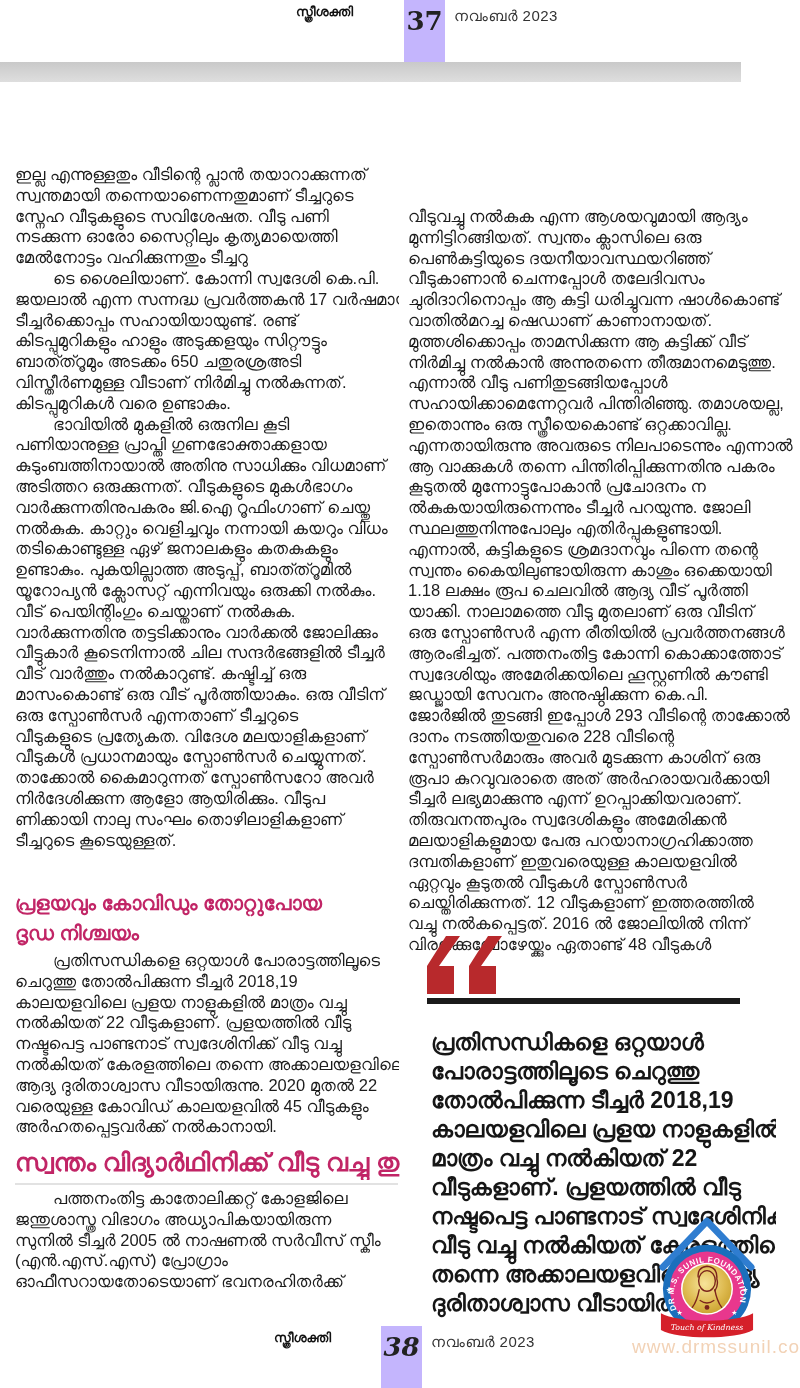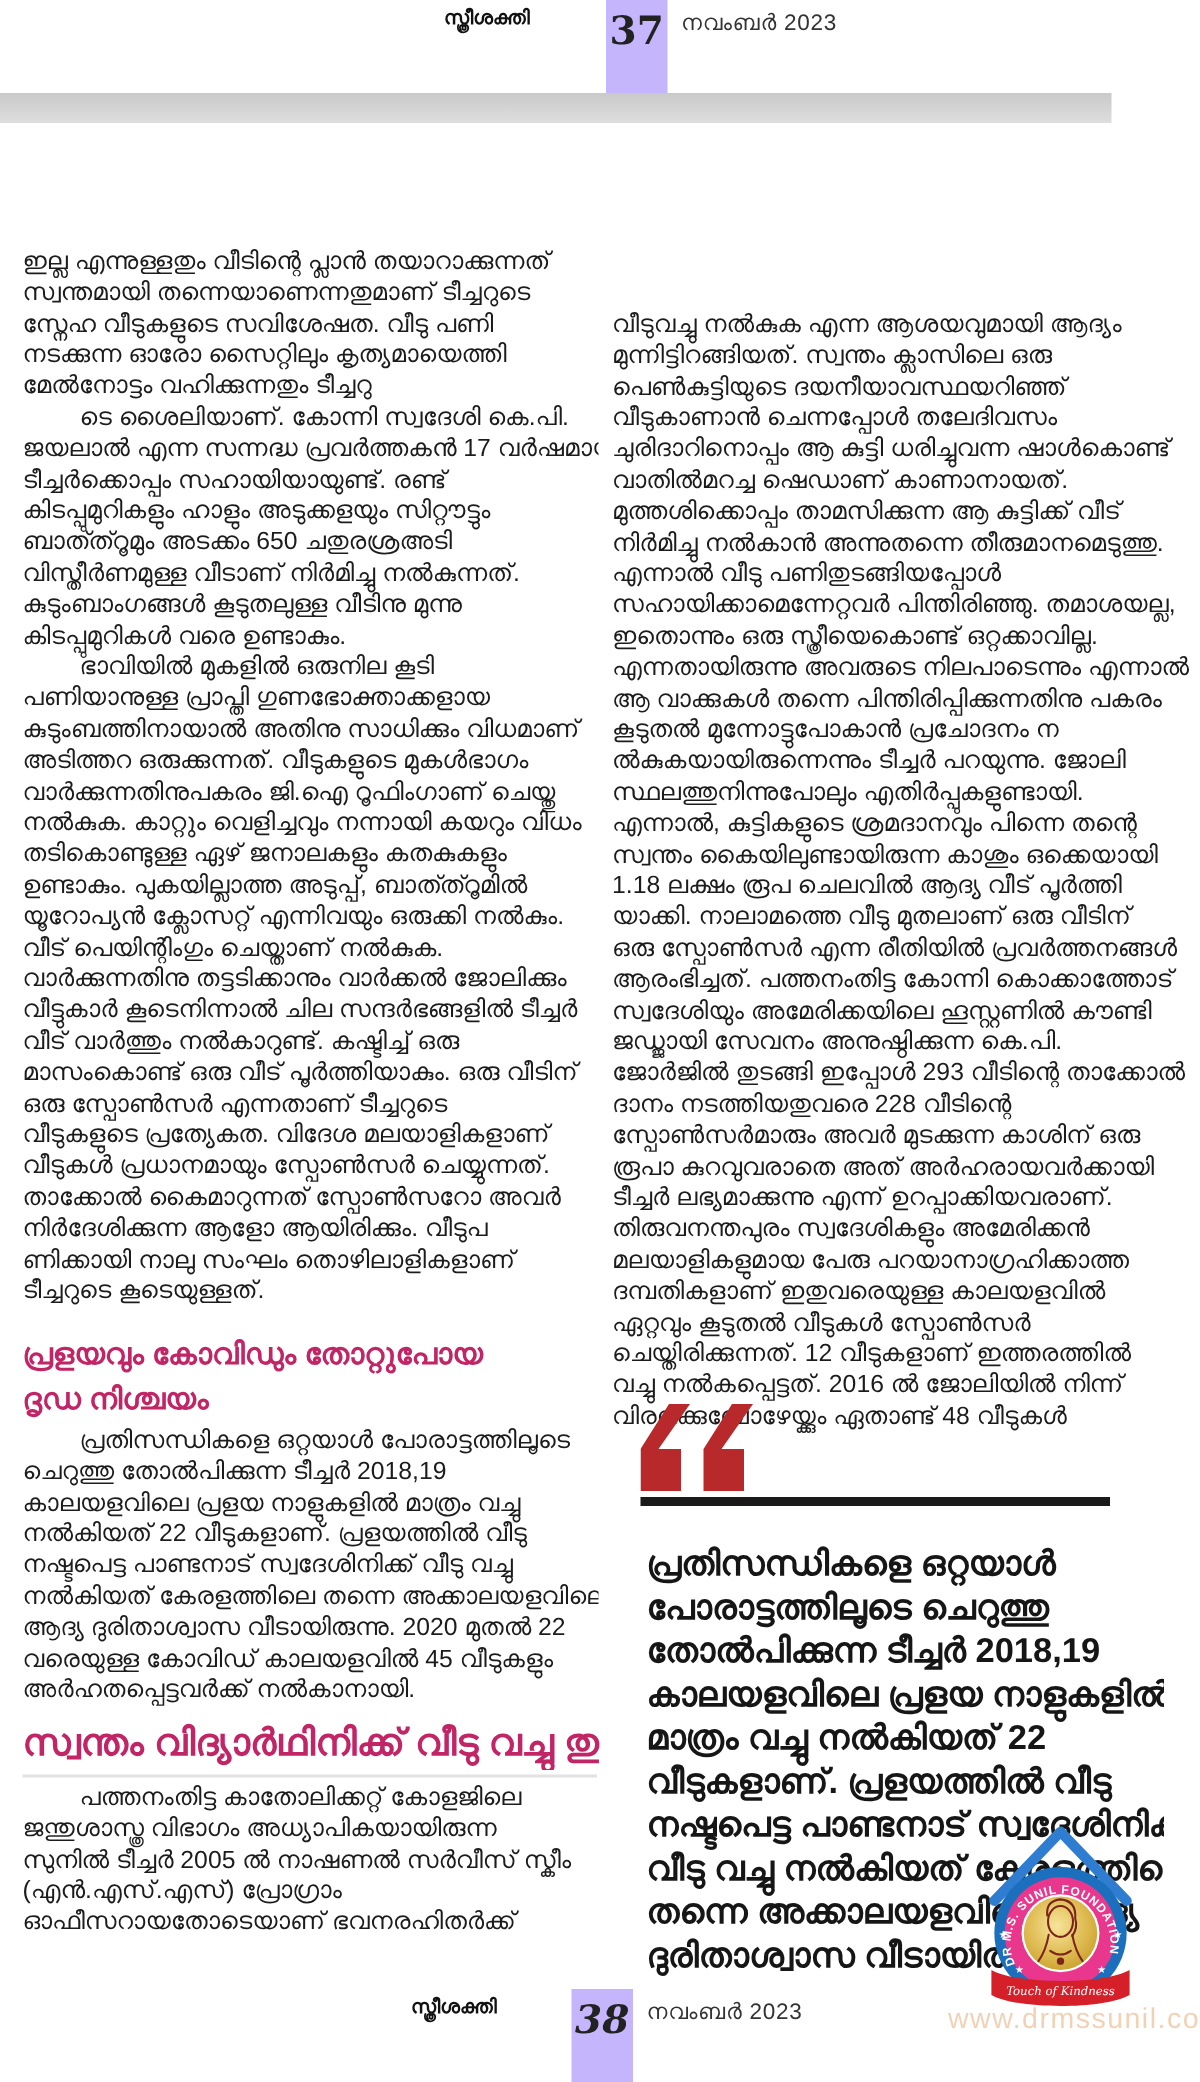--- a/index.html
+++ b/index.html
@@ -54,21 +54,20 @@
       <div class="line">സ്വന്തമായി തന്നെയാണെന്നതുമാണ് ടീച്ചറുടെ</div>
       <div class="line">സ്നേഹ വീടുകളുടെ സവിശേഷത. വീടു പണി</div>
       <div class="line">നടക്കുന്ന ഓരോ സൈറ്റിലും കൃത്യമായെത്തി</div>
       <div class="line">മേൽനോട്ടം വഹിക്കുന്നതും ടീച്ചറു</div>
       <div class="line indent">ടെ ശൈലിയാണ്. കോന്നി സ്വദേശി കെ.പി.</div>
       <div class="line">ജയലാൽ എന്ന സന്നദ്ധ പ്രവർത്തകൻ 17 വർഷമായി</div>
       <div class="line">ടീച്ചർക്കൊപ്പം സഹായിയായുണ്ട്. രണ്ട്</div>
       <div class="line">കിടപ്പുമുറികളും ഹാളും അടുക്കളയും  സിറ്റൗട്ടും</div>
       <div class="line">ബാത്ത്റൂമും അടക്കം 650 ചതുരശ്രഅടി</div>
       <div class="line">വിസ്തീർണമുള്ള വീടാണ് നിർമിച്ചു നൽകുന്നത്.</div>
-      <div class="line">കുടുംബാംഗങ്ങൾ കൂടുതലുള്ള വീടിനു മുന്നു</div>
       <div class="line">കിടപ്പുമുറികൾ വരെ ഉണ്ടാകും.</div>
       <div class="line indent">ഭാവിയിൽ മുകളിൽ ഒരുനില കൂടി</div>
       <div class="line">പണിയാനുള്ള പ്രാപ്തി ഗുണഭോക്താക്കളായ</div>
       <div class="line">കുടുംബത്തിനായാൽ അതിനു സാധിക്കും വിധമാണ്</div>
       <div class="line">അടിത്തറ ഒരുക്കുന്നത്. വീടുകളുടെ മുകൾഭാഗം</div>
       <div class="line">വാർക്കുന്നതിനുപകരം ജി.ഐ റൂഫിംഗാണ് ചെയ്തു</div>
       <div class="line">നൽകുക. കാറ്റും വെളിച്ചവും നന്നായി കയറും വിധം</div>
       <div class="line">തടികൊണ്ടുള്ള ഏഴ് ജനാലകളും കതകുകളും</div>
       <div class="line">ഉണ്ടാകും. പുകയില്ലാത്ത അടുപ്പ്, ബാത്ത്റൂമിൽ</div>
       <div class="line">യൂറോപ്യൻ ക്ലോസറ്റ് എന്നിവയും ഒരുക്കി നൽകും.</div>

